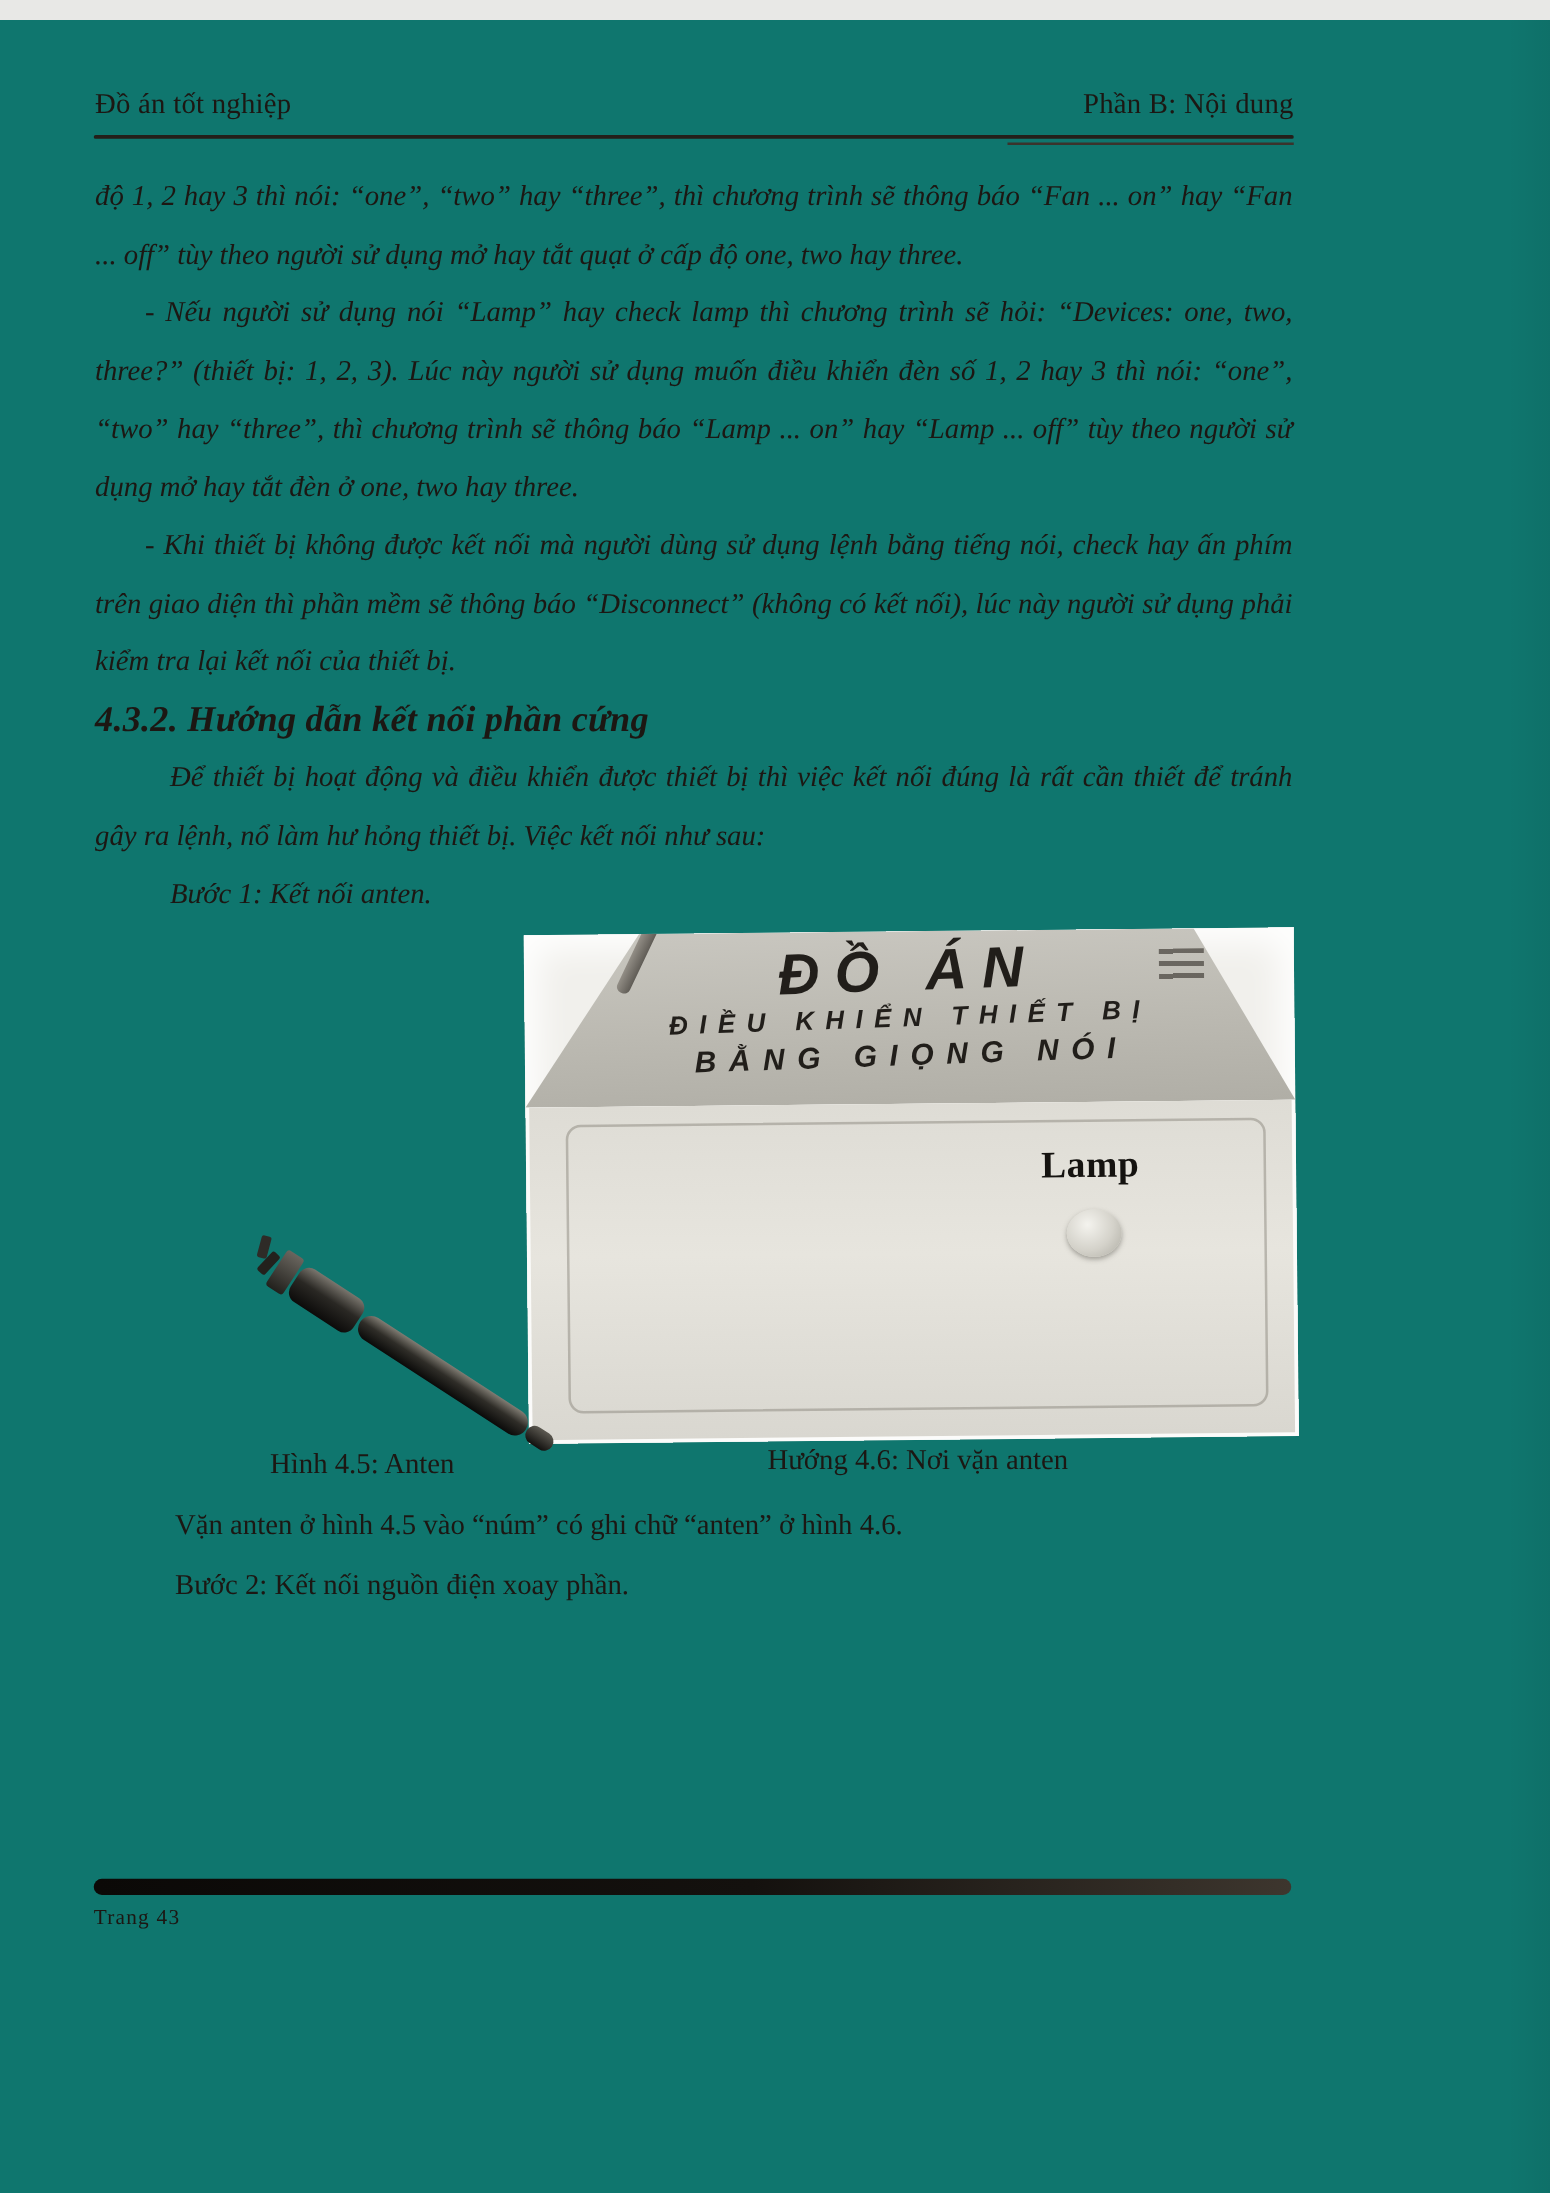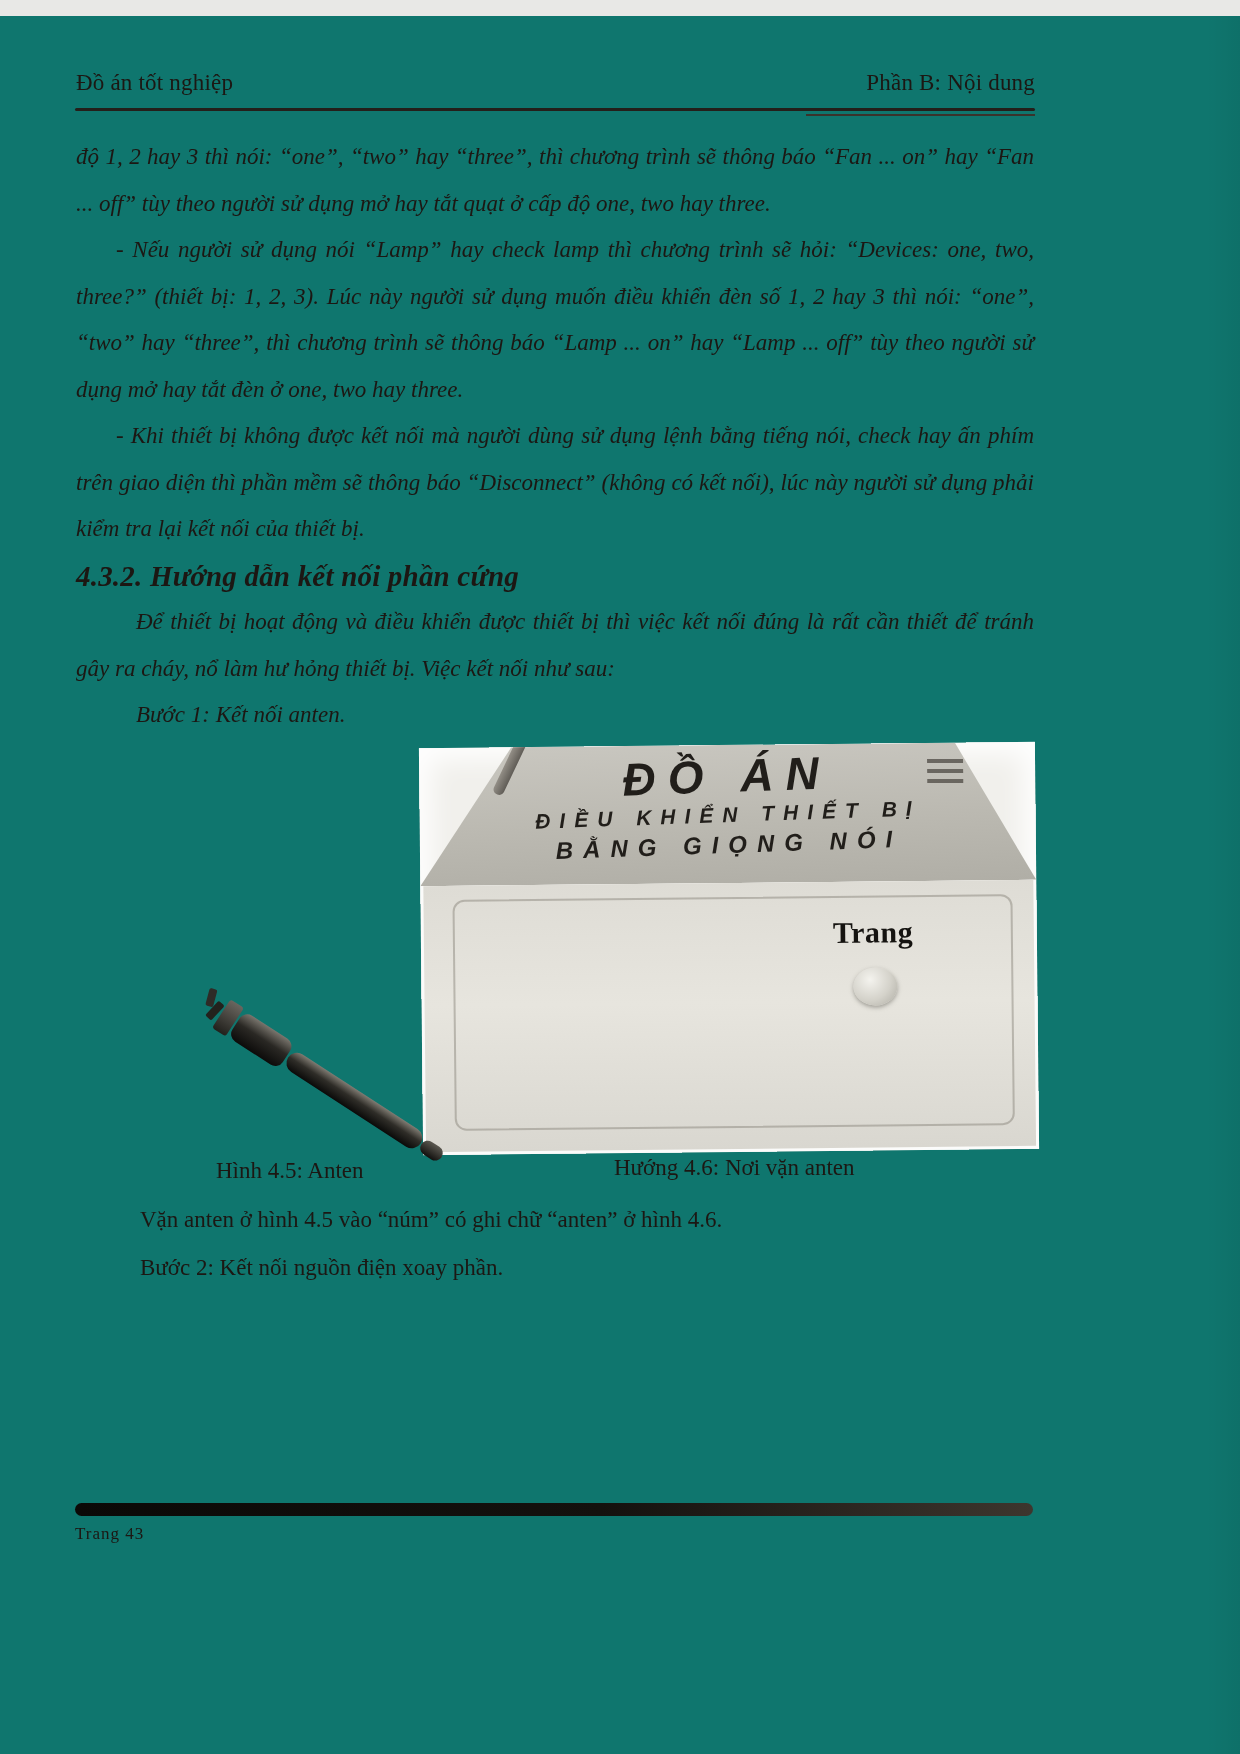--- a/index.html
+++ b/index.html
@@ -107,36 +107,36 @@
     <span class="ht">Phần B: Nội dung</span>
   </div>
   <div class="header-rule"></div>
   <div class="header-rule2"></div>
 
   <div class="bodytext">
     <p>độ 1, 2 hay 3 thì nói: “one”, “two” hay “three”, thì chương trình sẽ thông báo “Fan ... on” hay “Fan ... off” tùy theo người sử dụng mở hay tắt quạt ở cấp độ one, two hay three.</p>
     <p class="indent-sm">- Nếu người sử dụng nói “Lamp” hay check lamp thì chương trình sẽ hỏi: “Devices: one, two, three?” (thiết bị: 1, 2, 3). Lúc này người sử dụng muốn điều khiển đèn số 1, 2 hay 3 thì nói: “one”, “two” hay “three”, thì chương trình sẽ thông báo “Lamp ... on” hay “Lamp ... off” tùy theo người sử dụng mở hay tắt đèn ở one, two hay three.</p>
     <p class="indent-sm">- Khi thiết bị không được kết nối mà người dùng sử dụng lệnh bằng tiếng nói, check hay ấn phím trên giao diện thì phần mềm sẽ thông báo “Disconnect” (không có kết nối), lúc này người sử dụng phải kiểm tra lại kết nối của thiết bị.</p>
     <p class="sec-heading">4.3.2. Hướng dẫn kết nối phần cứng</p>
-    <p class="indent-lg">Để thiết bị hoạt động và điều khiển được thiết bị thì việc kết nối đúng là rất cần thiết để tránh gây ra cháy, nổ làm hư hỏng thiết bị. Việc kết nối như sau:</p>
+    <p class="indent-lg">Để thiết bị hoạt động và điều khiển được thiết bị thì việc kết nối đúng là rất cần thiết để tránh gây ra lệnh, nổ làm hư hỏng thiết bị. Việc kết nối như sau:</p>
     <p class="indent-lg">Bước 1: Kết nối anten.</p>
   </div>
 
   <div class="photo">
     <div class="band"></div>
     <div class="band-text">
       <div class="t1">ĐỒ ÁN</div>
       <div class="t2">ĐIỀU KHIỂN THIẾT BỊ</div>
       <div class="t3">BẰNG GIỌNG NÓI</div>
     </div>
     <div class="scribble"></div>
     <div class="scan-object"></div>
     <div class="lower"></div>
     <div class="face-outline"></div>
-    <div class="anten-label">Trang</div>
+    <div class="anten-label">Lamp</div>
     <div class="knob"></div>
   </div>
 
   <div class="antenna-wrap">
     <div class="antenna">
       <div class="ant-pins"></div>
       <div class="ant-collar"></div>
       <div class="ant-body"></div>
       <div class="ant-rod"></div>
       <div class="ant-tip"></div>

